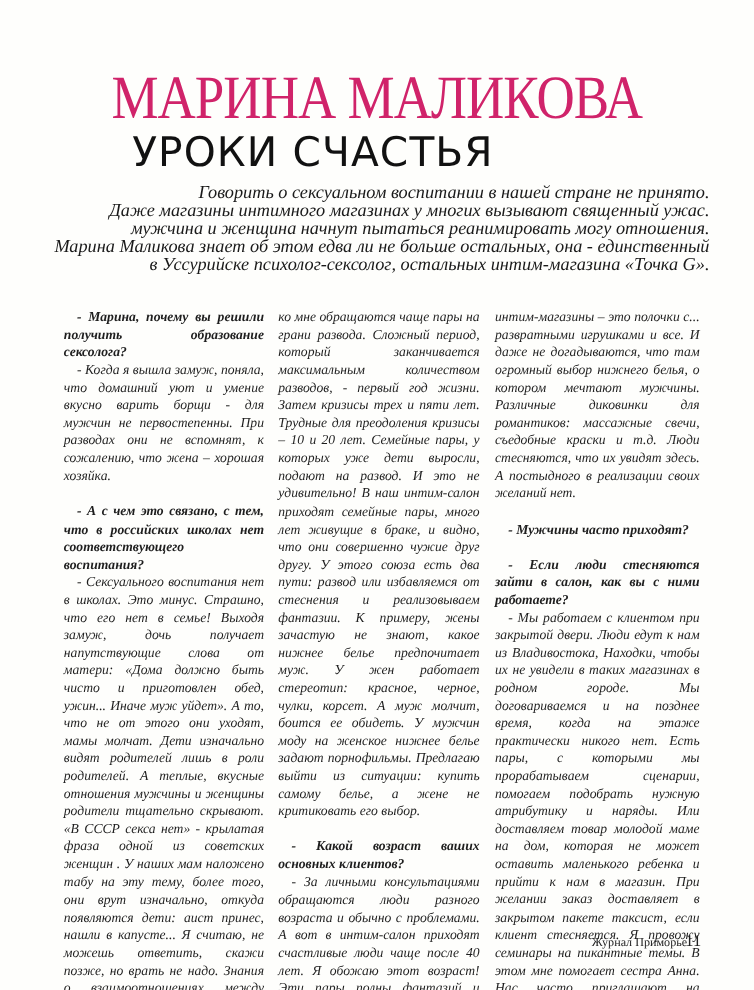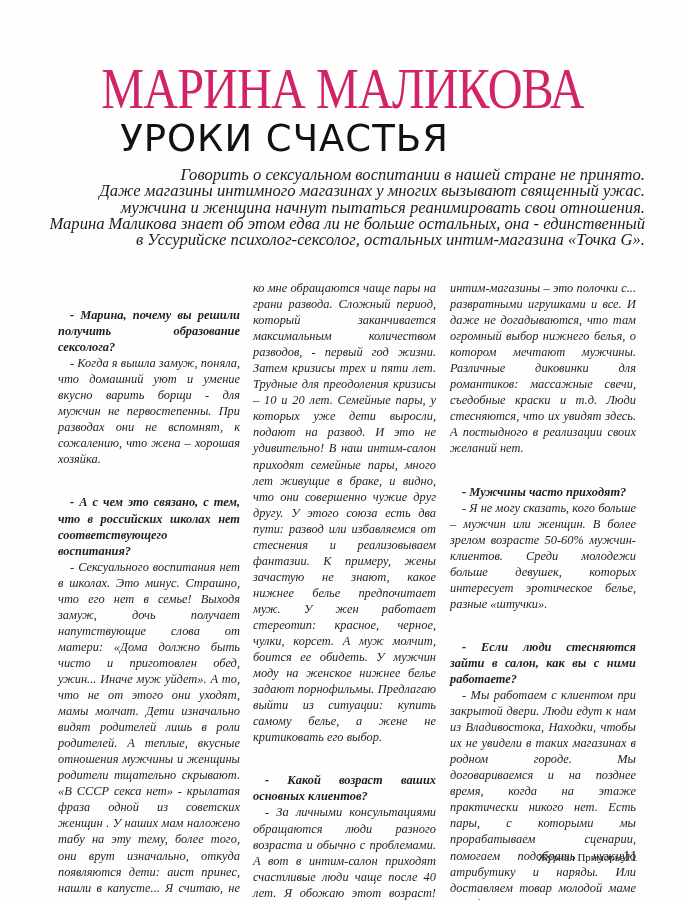--- a/index.html
+++ b/index.html
@@ -44,41 +44,41 @@
     position: absolute; top: 280px;
     font-family: "Liberation Serif", serif;
     font-size: 12.4px; line-height: 16.05px;
     color: #1e1e1e;
     text-align: justify;
   }
   .col1 { left: 58px; width: 182px; }
   .col2 { left: 253px; width: 183px; }
   .col3 { left: 450px; width: 186px; }
   .col p { margin: 0; text-indent: 12px; font-style: italic; }
-  .col p.q { font-weight: bold; font-style: italic; margin-top: 27px; }
-  .col p.gap { }
+  .col p.q { font-weight: bold; font-style: italic; }
+  .col p.gap { margin-top: 16px; }
   .col p.noind { text-indent: 0; }
   .footer {
     position: absolute; top: 849px; left: 478px; width: 170px;
     font-family: "Liberation Serif", serif;
     color: #222;
   }
   .footer .mag { font-size: 11px; position: absolute; left: 60px; top: 2px; white-space: nowrap; }
   .footer .num { font-size: 15px; position: absolute; left: 145px; top: -1px; }
 </style>
 </head>
 <body>
 
 <div class="title">МАРИНА МАЛИКОВА</div>
 <div class="subtitle">УРОКИ СЧАСТЬЯ</div>
 
 <div class="lead">
   <div>Говорить о сексуальном воспитании в нашей стране не принято.</div>
   <div>Даже магазины интимного магазинах у многих вызывают священный ужас.</div>
-  <div>мужчина и женщина начнут пытаться реанимировать свои отношения.</div>
+  <div>мужчина и женщина начнут пытаться реанимировать могу отношения.</div>
   <div>Марина Маликова знает об этом едва ли не больше остальных, она - единственный</div>
   <div>в Уссурийске психолог-сексолог, остальных интим-магазина «Точка G».</div>
 </div>
 
 <div class="col col1">
   <p class="q">- Марина, почему вы решили получить образование сексолога?</p>
   <p>-  Когда я вышла замуж, поняла, что домашний уют и умение вкусно варить борщи - для мужчин не первостепенны. При разводах они не вспомнят, к сожалению, что жена – хорошая хозяйка.</p>
   <p class="q gap">- А с чем это связано, с тем, что в российских школах нет соответствующего воспитания?</p>
   <p>- Сексуального воспитания нет в школах. Это минус. Страшно, что его нет в семье! Выходя замуж, дочь получает напутствующие слова от матери: «Дома должно быть чисто и приготовлен обед, ужин... Иначе муж уйдет». А то, что не от этого они уходят, мамы молчат. Дети изначально видят родителей лишь в роли родителей. А теплые, вкусные отношения мужчины и женщины родители тщательно скрывают. «В СССР секса нет» - крылатая фраза одной из советских женщин . У наших мам наложено табу на эту тему, более того, они врут изначально, откуда появляются дети: аист  принес, нашли в капусте... Я считаю, не можешь ответить, скажи позже, но врать не надо. Знания о взаимоотношениях между мужчиной и женщиной дети получают от своих сверстников, в искаженной форме. Или из порнофильмов: посмотрели, повторили.</p>
 
@@ -86,21 +86,20 @@
 
 <div class="col col2">
   <p class="noind">ко мне обращаются чаще пары на грани развода. Сложный период, который заканчивается максимальным количеством разводов, - первый год жизни. Затем кризисы трех и пяти лет. Трудные для преодоления кризисы – 10 и 20 лет. Семейные пары, у которых уже дети выросли, подают на развод. И это не удивительно! В наш интим-салон приходят семейные пары, много лет живущие в браке, и видно, что они совершенно чужие друг другу. У этого союза есть два пути: развод или избавляемся от стеснения и реализовываем фантазии. К примеру, жены зачастую не знают, какое нижнее белье  предпочитает муж. У жен работает стереотип: красное, черное, чулки, корсет. А муж молчит, боится ее  обидеть. У мужчин моду на женское нижнее белье задают порнофильмы. Предлагаю выйти из ситуации: купить самому белье, а жене не критиковать его выбор.</p>
   <p class="q gap">- Какой возраст ваших основных клиентов?</p>
   <p>- За личными консультациями обращаются люди разного возраста и обычно с проблемами. А вот в интим-салон приходят счастливые люди чаще после 40 лет. Я обожаю этот возраст! Эти пары полны фантазий и достаточно раскрепощены для их осуществления. Они такие чувственные, родные! Конечно, не все клиенты приходят для осуществления своих бурных фантазий, некоторым нужна помощь. Например, пик сексуальности у женщины наступает после 30 лет, а мужчины, наоборот, начинают сбавлять темп. Мы помогаем найти сексуальное равновесие. К счастью, для этого в нашем магазине есть все необходимое. Многие думают, что</p>
 </div>
 
 <div class="col col3">
   <p class="noind">интим-магазины – это полочки с... развратными игрушками и все. И даже не догадываются, что там огромный выбор нижнего белья, о котором мечтают мужчины. Различные диковинки для романтиков: массажные свечи, съедобные краски и т.д. Люди стесняются, что их увидят здесь. А постыдного в реализации своих желаний нет.</p>
   <p class="q gap">- Мужчины  часто приходят?</p>
-  <p>- Я не могу сказать, кого больше – мужчин или женщин. В более зрелом возрасте   50-60%   мужчин-клиентов. Среди молодежи больше девушек, которых интересует эротическое белье, разные «штучки».</p>
   <p class="q gap">- Если люди стесняются зайти в салон, как вы с ними работаете?</p>
   <p>- Мы работаем с клиентом при закрытой двери.  Люди едут к нам из Владивостока, Находки, чтобы их не увидели в таких магазинах в родном городе. Мы договариваемся и на позднее время, когда на этаже практически никого нет. Есть пары, с которыми мы прорабатываем сценарии, помогаем подобрать нужную атрибутику и наряды. Или доставляем товар молодой маме на дом, которая не может оставить маленького ребенка и прийти к нам в магазин. При желании заказ доставляет в закрытом пакете таксист, если клиент стесняется. Я провожу семинары на пикантные темы. В этом мне помогает сестра Анна. Нас часто приглашают на девичники. Если несколько лет назад «изюминкой» девичника был выход стриптиза, то сейчас стал модным небольшой секс-семинар, например, по эротическому массажу, об искусстве орального секса.</p>
 </div>
 
 <div class="footer">
   <span class="mag">Журнал Приморье</span>
   <span class="num">11</span>
 </div>
 
 </body></html>

